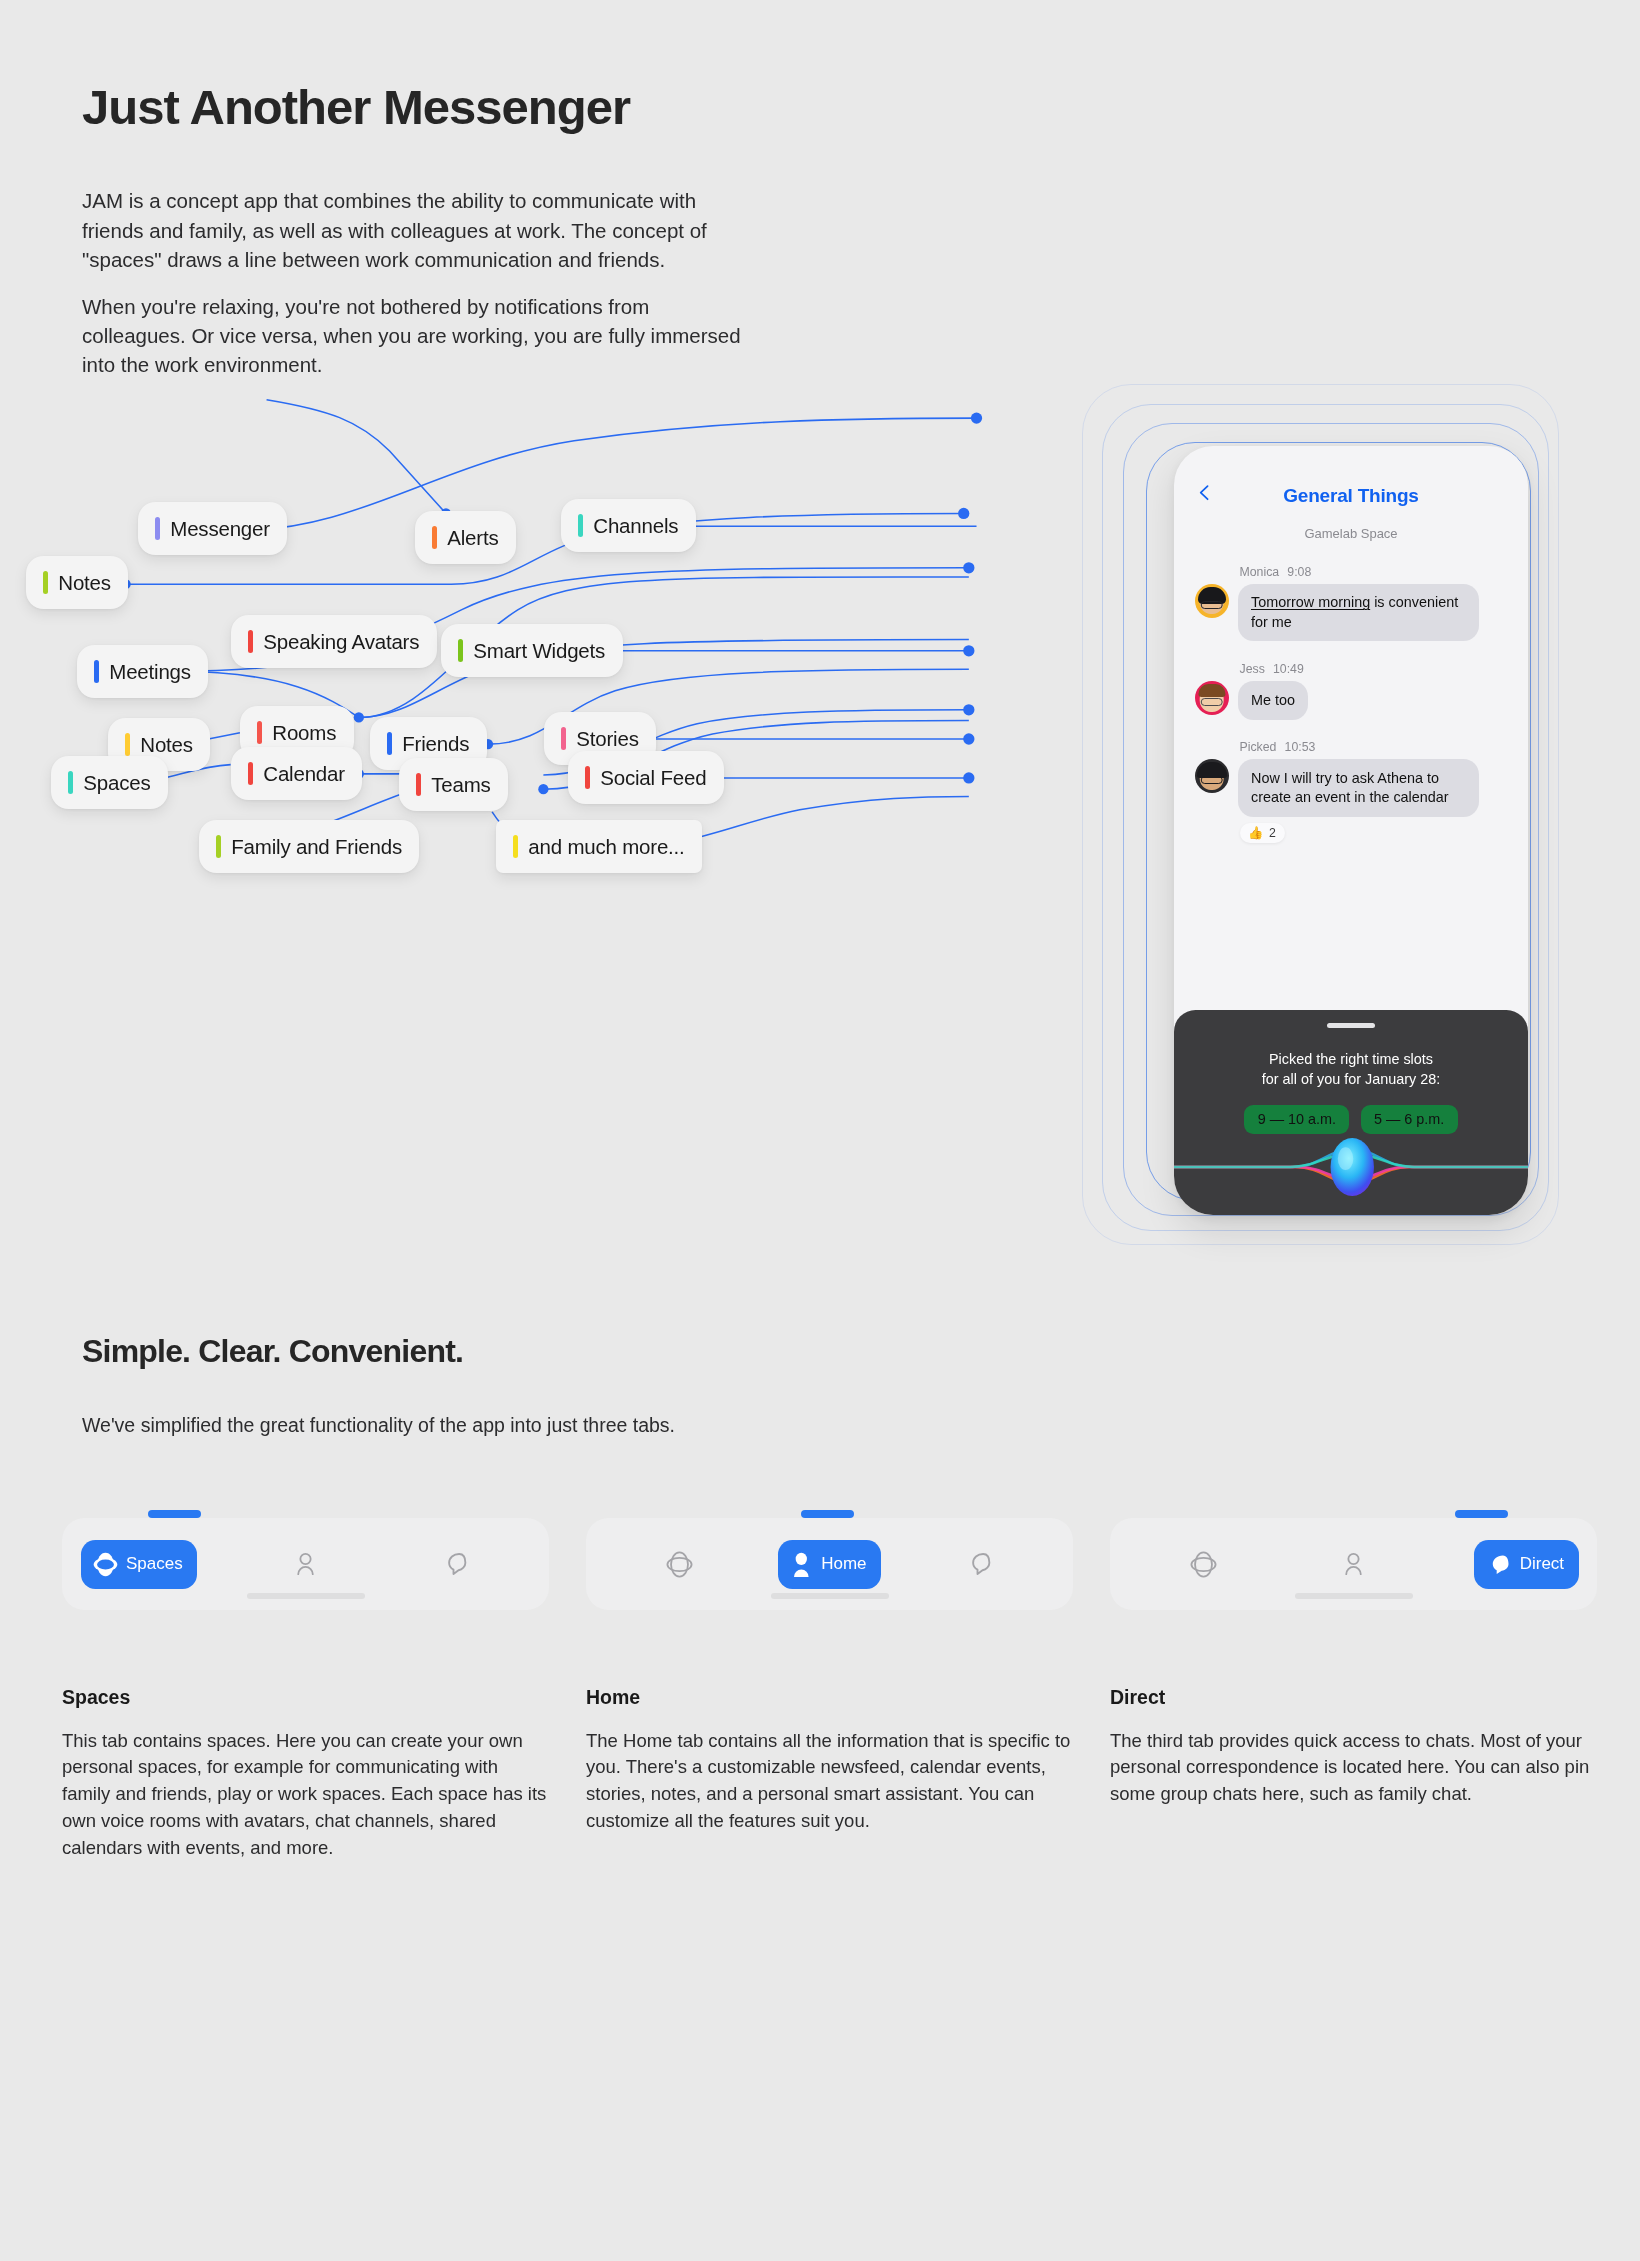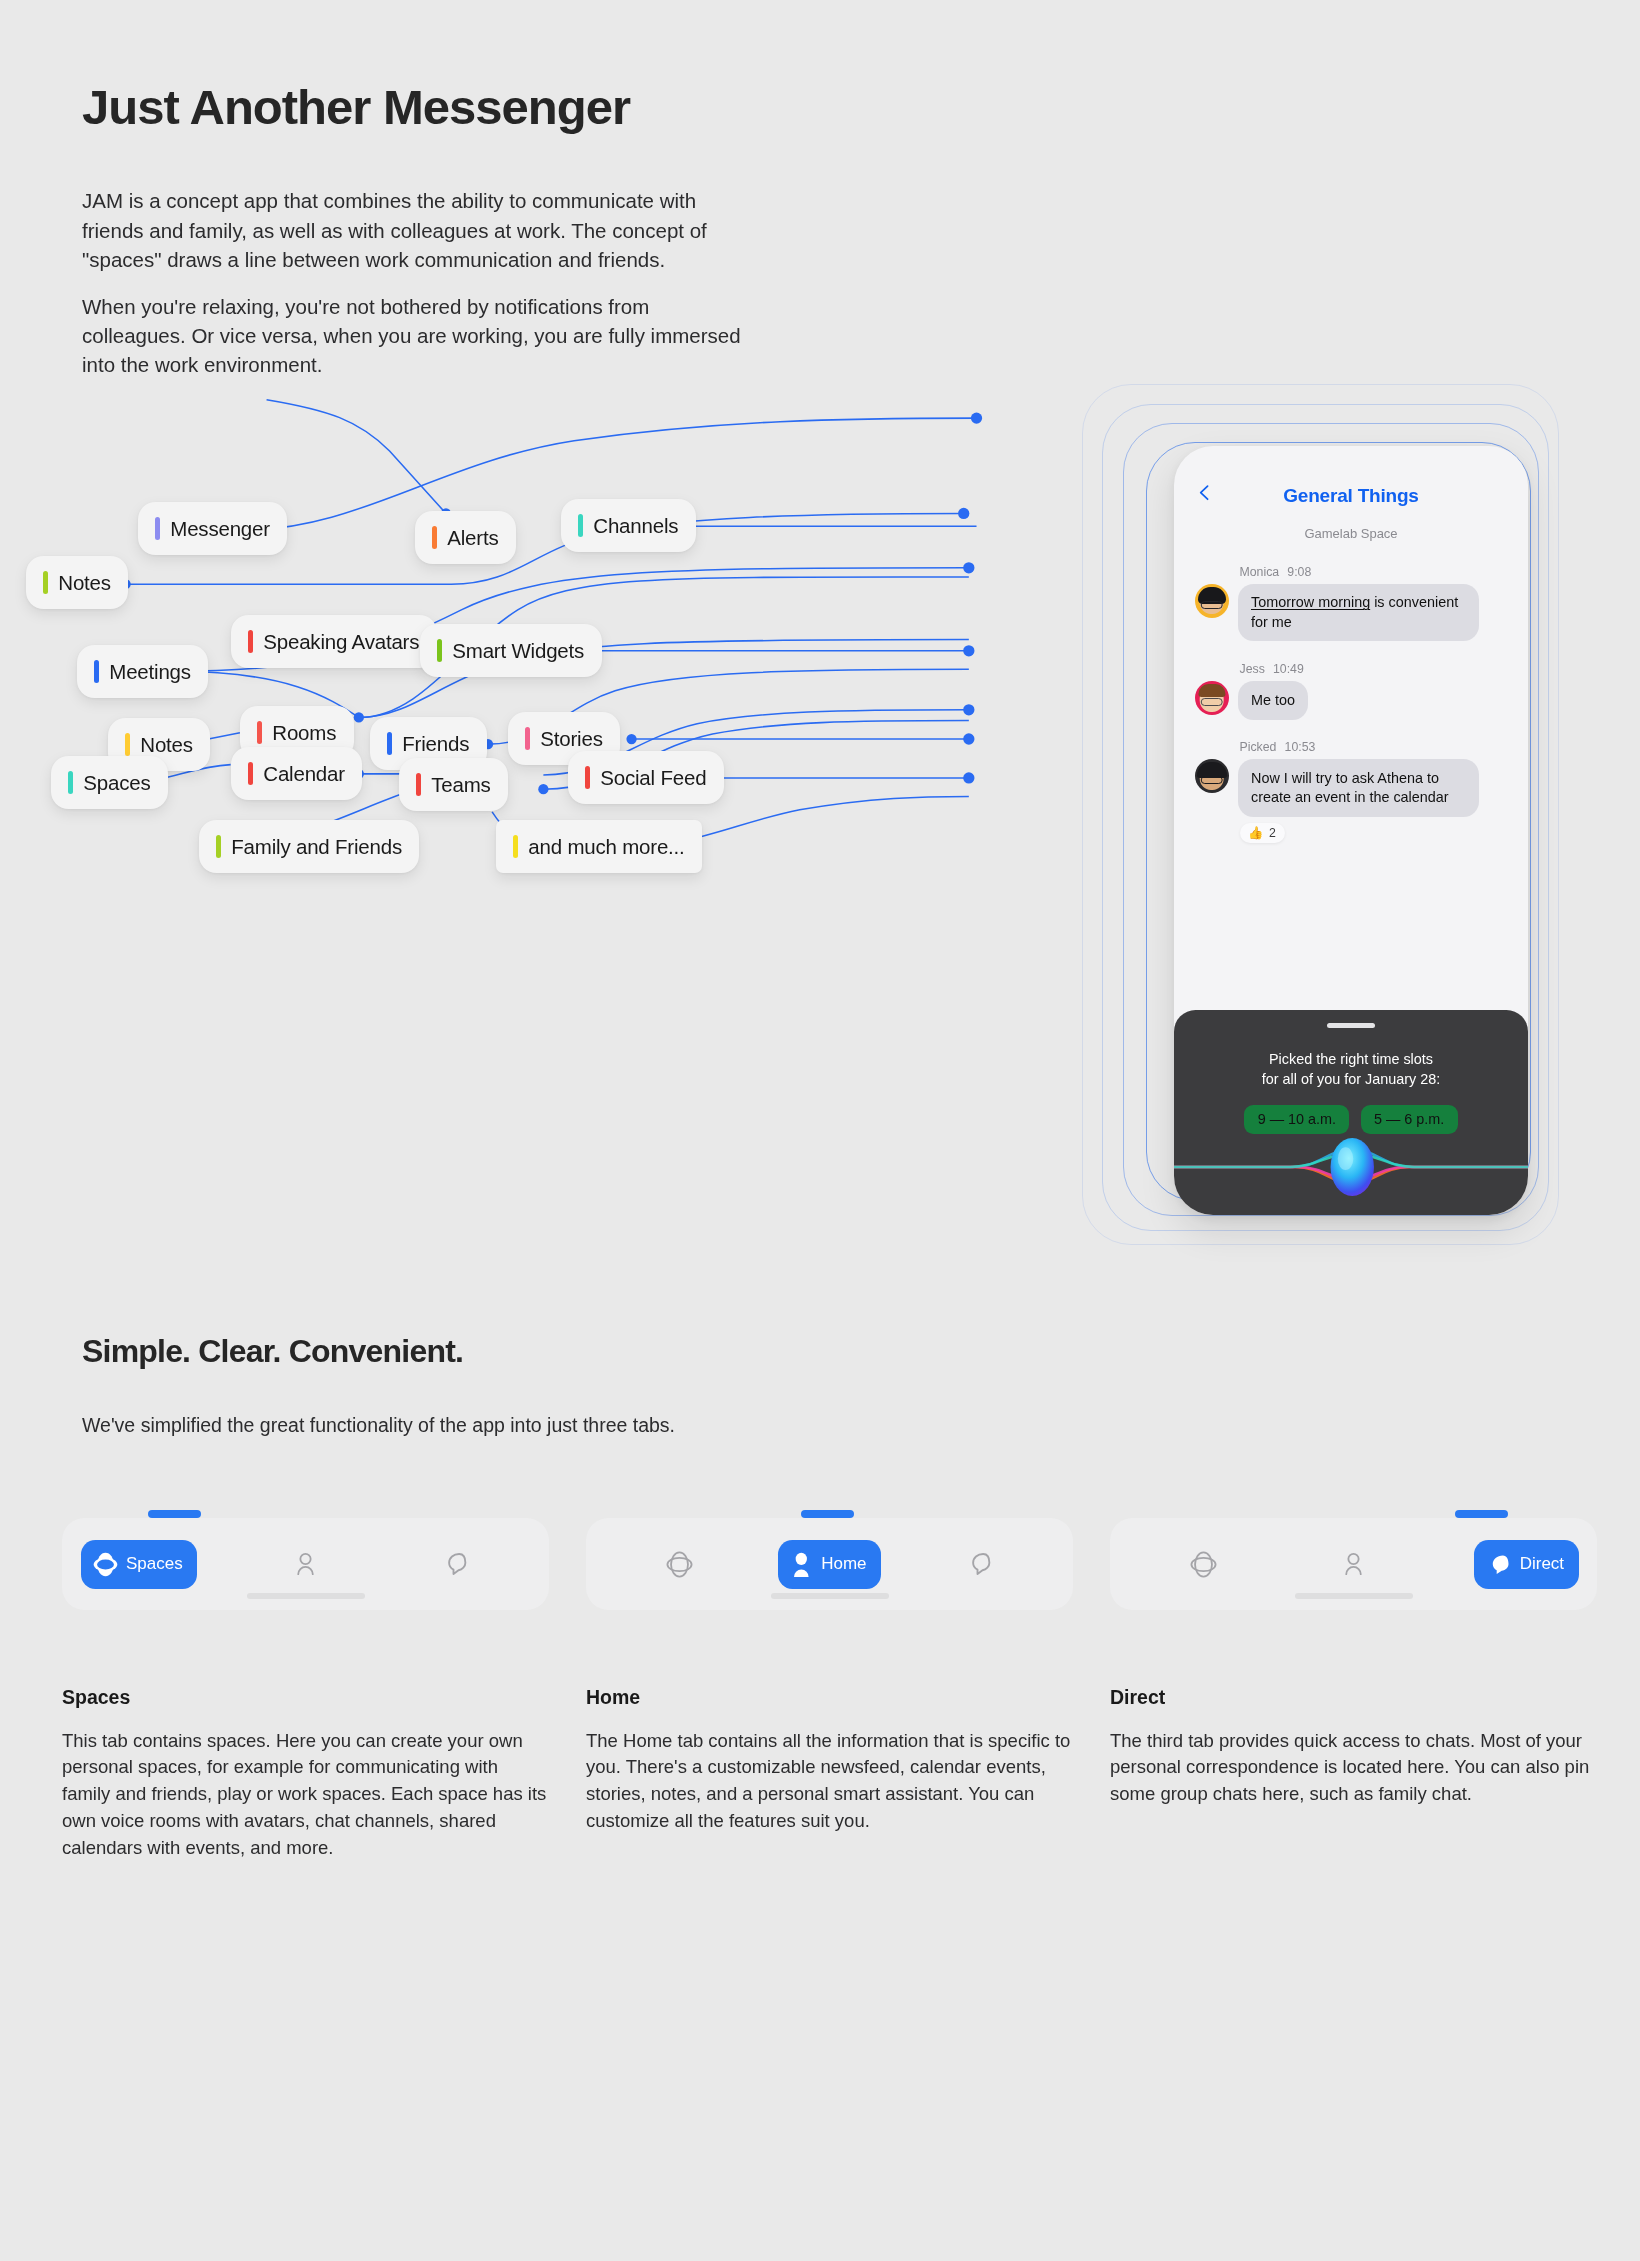--- a/index.html
+++ b/index.html
@@ -262,37 +262,37 @@
     <span class="chip-label">Channels</span>
   </div>
   <div class="chip" style="left:231px;top:236px;">
     <span class="chip-bar" style="background:#f0453e"></span>
     <span class="chip-label">Speaking Avatars</span>
   </div>
   <div class="chip" style="left:77px;top:266px;">
     <span class="chip-bar" style="background:#2a6bf2"></span>
     <span class="chip-label">Meetings</span>
   </div>
-  <div class="chip" style="left:420px;top:245px;">
+  <div class="chip" style="left:441px;top:245px;">
     <span class="chip-bar" style="background:#7bc41c"></span>
     <span class="chip-label">Smart Widgets</span>
   </div>
   <div class="chip" style="left:240px;top:327px;">
     <span class="chip-bar" style="background:#f4554c"></span>
     <span class="chip-label">Rooms</span>
   </div>
   <div class="chip" style="left:108px;top:339px;">
     <span class="chip-bar" style="background:#ffcc33"></span>
     <span class="chip-label">Notes</span>
   </div>
   <div class="chip" style="left:370px;top:338px;">
     <span class="chip-bar" style="background:#2a6bf2"></span>
     <span class="chip-label">Friends</span>
   </div>
-  <div class="chip" style="left:508px;top:333px;">
+  <div class="chip" style="left:544px;top:333px;">
     <span class="chip-bar" style="background:#f2638e"></span>
     <span class="chip-label">Stories</span>
   </div>
   <div class="chip" style="left:231px;top:368px;">
     <span class="chip-bar" style="background:#f0453e"></span>
     <span class="chip-label">Calendar</span>
   </div>
   <div class="chip" style="left:51px;top:377px;">
     <span class="chip-bar" style="background:#3ad6c0"></span>
     <span class="chip-label">Spaces</span>

